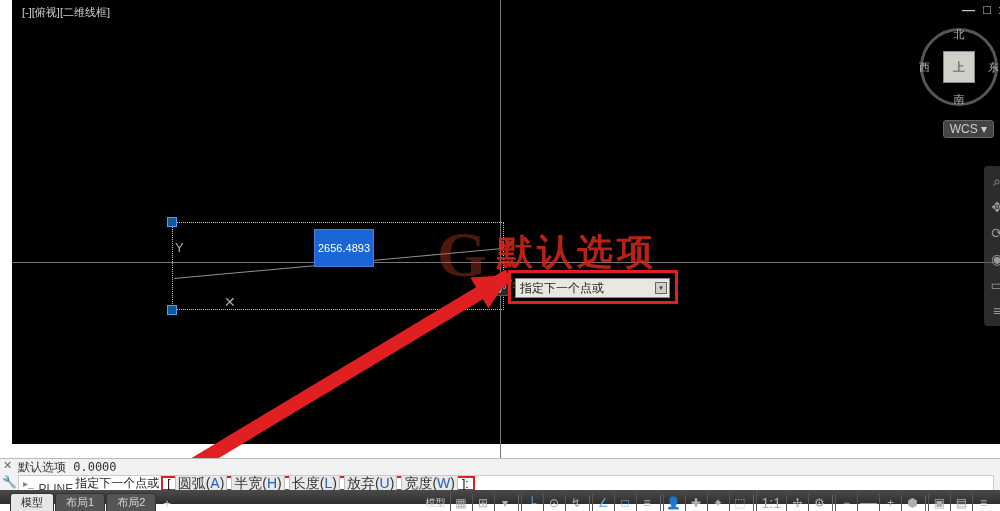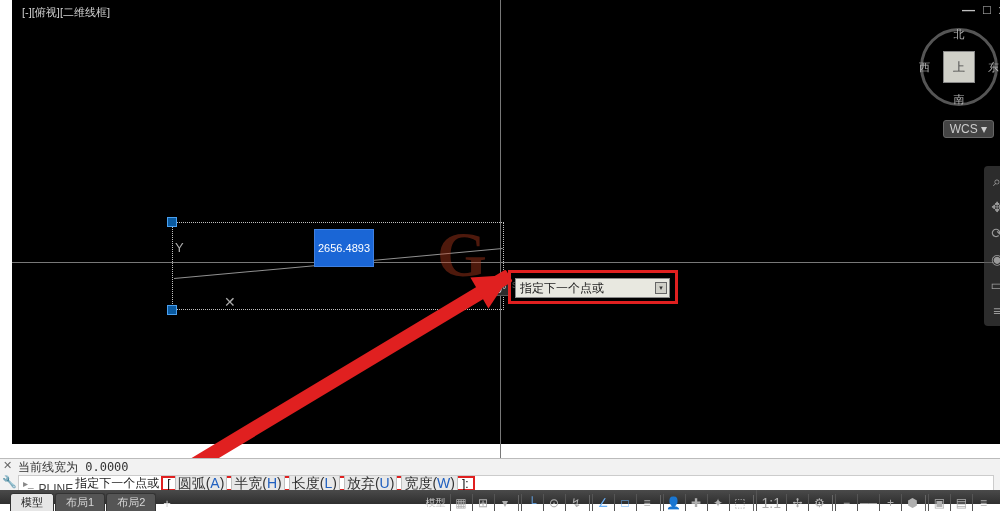--- a/index.html
+++ b/index.html
@@ -104,20 +104,21 @@
   <div class="grip tl"></div>
   <div class="grip bl"></div>
   <div class="y-mark">Y</div>
   <div class="x-mark">✕</div>
   <div class="diag-line"></div>
 
   <div class="distance-label">2656.4893</div>
   <div class="angle-label">9°</div>
 
   <div class="watermark-g">G</div>
+  <div class="overlay-text">默认选项</div>
   <div class="watermark-sub">system.com</div>
 
   <div class="prompt-box">
     <span class="txt">指定下一个点或</span>
     <span class="dd">▾</span>
   </div>
   <div class="highlight-box"></div>
 
   <div class="arrow-shaft"></div>
   <div class="arrow-head"></div>
@@ -137,21 +138,21 @@
     <div class="tool">⟳</div>
     <div class="tool">◉</div>
     <div class="tool">▭</div>
     <div class="tool">≡</div>
   </div>
 </div>
 
 <div class="cmd-area">
   <div class="cmd-close">✕</div>
   <div class="cmd-wrench">🔧</div>
-  <div class="cmd-history">当前线宽为  0.0000</div>
+  <div class="cmd-history">默认选项  0.0000</div>
   <div class="cmd-line">
     <span class="cmd-icon">▸_</span>
     <span class="cmd-cmd">PLINE</span>
     <span class="cmd-prompt">指定下一个点或</span>
     <span class="cmd-opts-box">
       <span>[</span>
       <span class="cmd-opt"><span>圆弧</span>(<span class="key">A</span>)</span>
       <span class="cmd-opt"><span>半宽</span>(<span class="key">H</span>)</span>
       <span class="cmd-opt"><span>长度</span>(<span class="key">L</span>)</span>
       <span class="cmd-opt"><span>放弃</span>(<span class="key">U</span>)</span>

